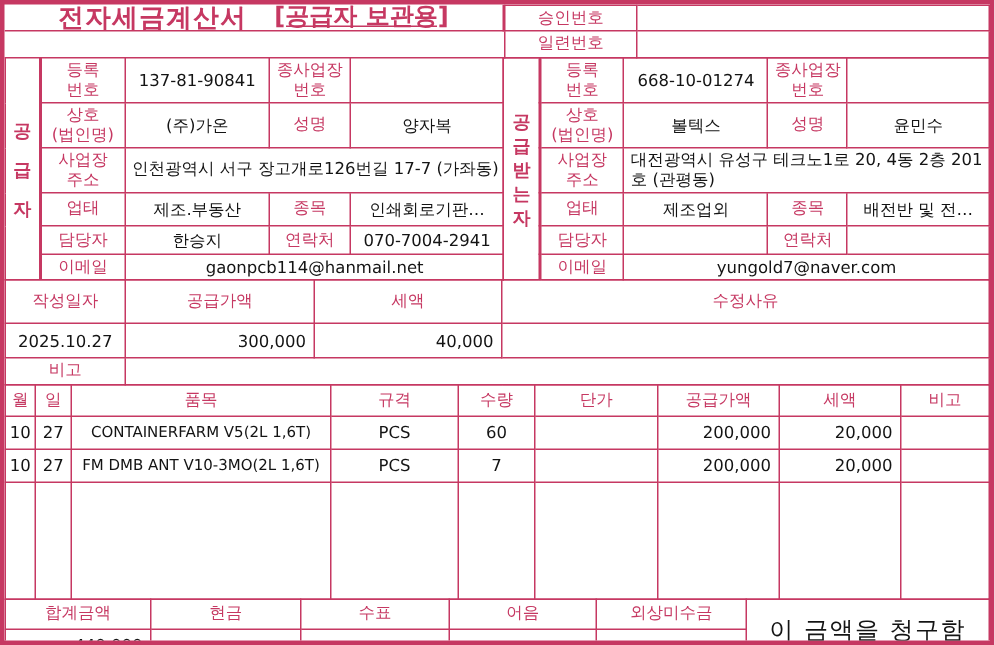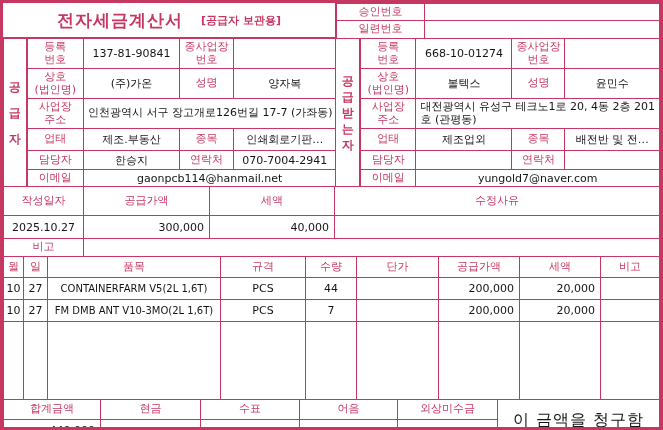--- a/index.html
+++ b/index.html
@@ -28,27 +28,27 @@
   }
   .lbl { color: var(--accent); white-space: pre-line; line-height: 1.12; }
   .num { text-align: right; padding-right: 5px; }
   .left { text-align: left; padding-left: 4px; }
   .wrap { white-space: normal; line-height: 1.18; }
   .sec { margin-top: -1px; }
 
   
   .top-row { display: flex; align-items: stretch; }
   .title-cell {
-    width: 336px; height: 35px;
+    width: 336px; height: 18px;
     border-right: 1px solid var(--accent);
     border-bottom: 1px solid var(--accent);
     display: flex; align-items: center; justify-content: center; gap: 18px;
   }
   .title-main { color: var(--accent); font-size: 17px; font-weight: 700; letter-spacing: 1px; }
-  .title-sub  { color: var(--accent); font-size: 11px; font-weight: 700; }
+  .title-sub  { color: var(--accent); font-size: 16px; font-weight: 700; text-decoration: underline; }
   .top-table { width: 327px; }
 
   
   .parties { display: flex; }
   .party-table.supplier { width: 336px; }
   .party-table.buyer { width: 327px; margin-left: -1px; }
   .side-cell { border-right: 2px solid var(--accent); padding: 0; }
   .side-label {
     display: flex; flex-direction: column; align-items: center; justify-content: center;
     height: 100%; color: var(--accent); font-weight: 700; font-size: 12px; line-height: 1;
@@ -255,21 +255,21 @@
       <td class="lbl">단가</td>
       <td class="lbl">공급가액</td>
       <td class="lbl">세액</td>
       <td class="lbl">비고</td>
     </tr>
     <tr style="height:22px">
       <td>10</td>
       <td>27</td>
       <td class="item-name">CONTAINERFARM V5(2L 1,6T)</td>
       <td>PCS</td>
-      <td>44</td>
+      <td>60</td>
       <td class="num"></td>
       <td class="num">200,000</td>
       <td class="num">20,000</td>
       <td></td>
     </tr>
     <tr style="height:22px">
       <td>10</td>
       <td>27</td>
       <td class="item-name">FM DMB ANT V10-3MO(2L 1,6T)</td>
       <td>PCS</td>

